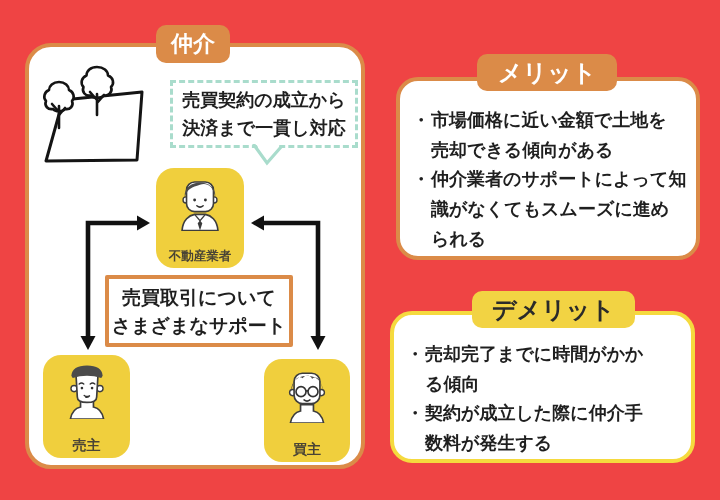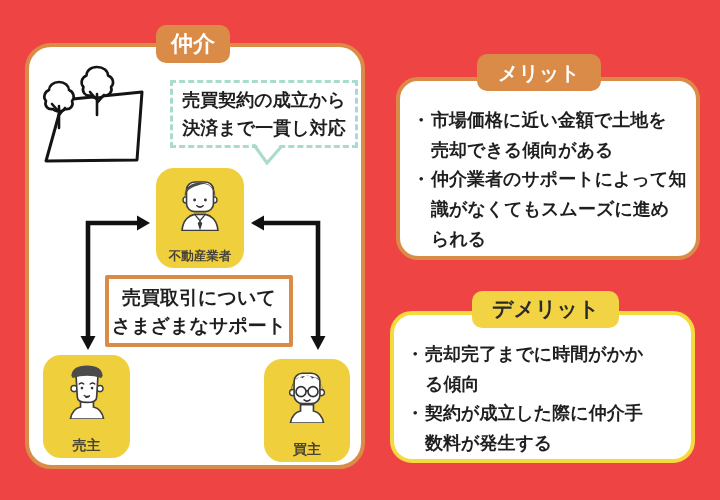--- a/index.html
+++ b/index.html
@@ -37,25 +37,25 @@
 
   .arrows-svg{left:55px;top:195px;z-index:1;}
 
   .support-box{left:105px;top:275px;width:188px;height:72px;background:#fff;
     border:4px solid #DB8B48;border-radius:2px;display:flex;align-items:center;
     justify-content:center;text-align:center;font-size:19px;font-weight:700;
     line-height:1.5;white-space:pre-line;z-index:4;}
 
   
   .merit-badge{left:477px;top:54px;height:37px;padding:0 21px;
-    background:#DB8B48;color:#fff;font-size:20px;}
+    background:#DB8B48;color:#fff;font-size:24px;}
   .merit-box{left:396px;top:77px;width:304px;height:183px;background:#fff;
     border:4px solid #DB8B48;border-radius:22px;padding:24px 4px 0 12px;}
   .demerit-badge{left:472px;top:291px;height:37px;padding:0 20px;
-    background:#F2D343;color:#2a2a2a;font-size:21px;}
+    background:#F2D343;color:#2a2a2a;font-size:24px;}
   .demerit-box{left:390px;top:311px;width:305px;height:152px;background:#fff;
     border:4px solid #F5DA3E;border-radius:22px;padding:24px 4px 0 12px;}
 
   .bullet{display:flex;font-size:18px;font-weight:700;line-height:1.65;color:#1f1f1f;}
   .bullet .marker{flex:0 0 19px;}
   .bullet .btext{white-space:pre-line;}
 </style>
 </head>
 <body>
 

